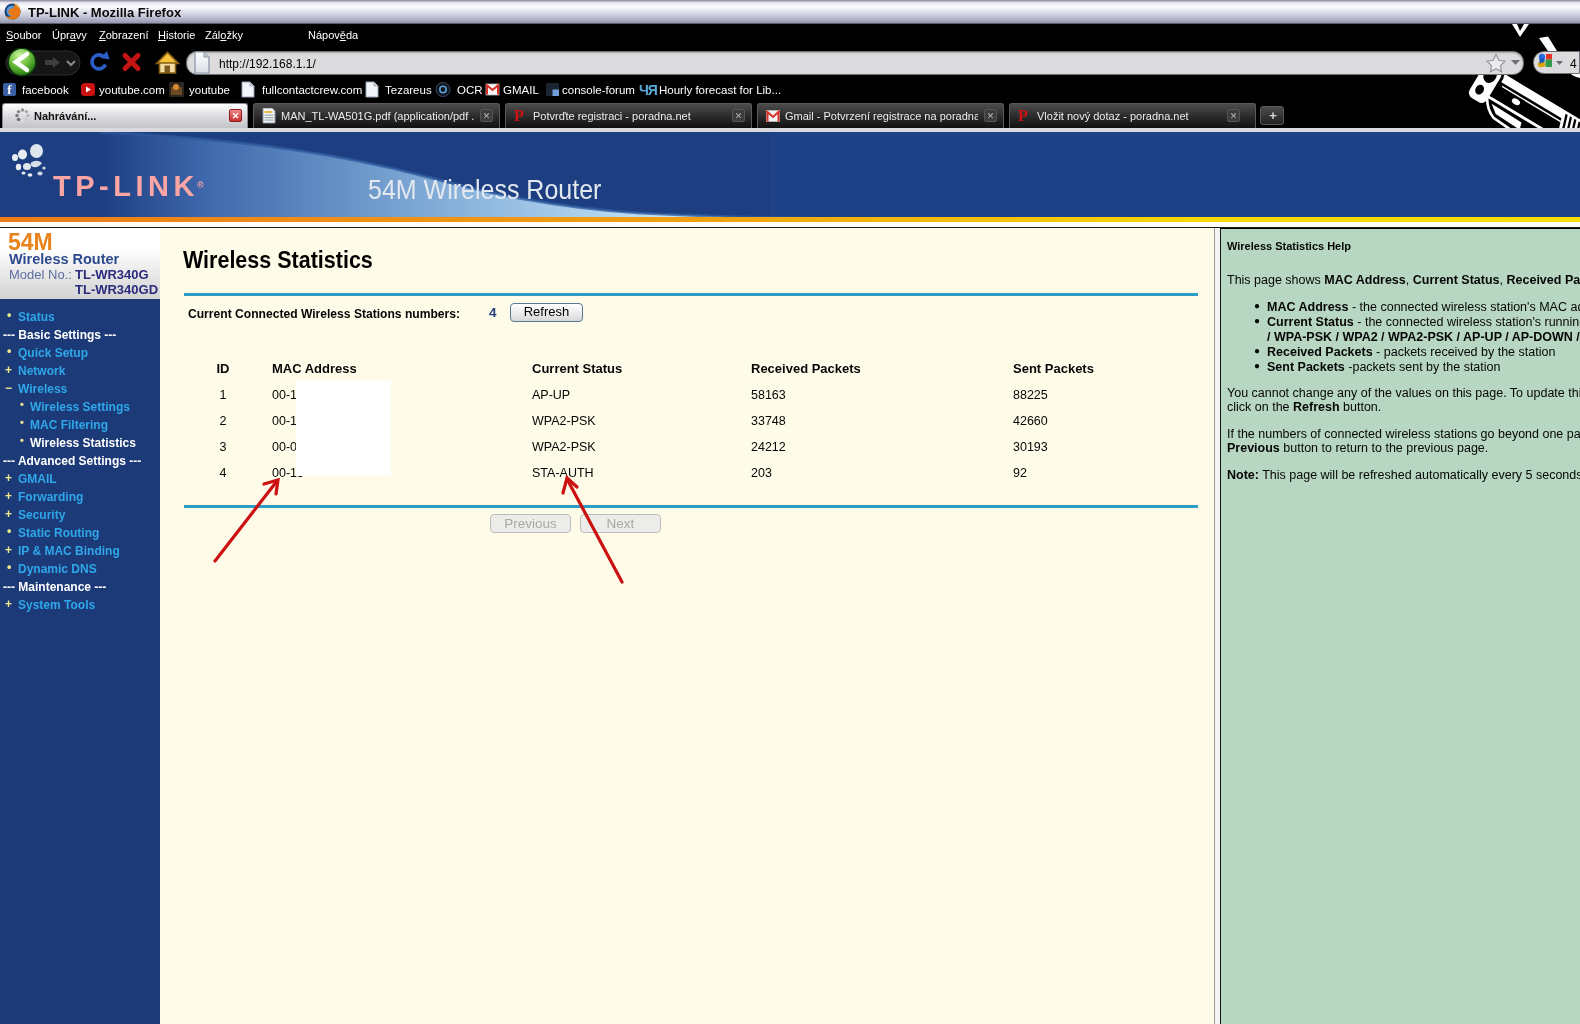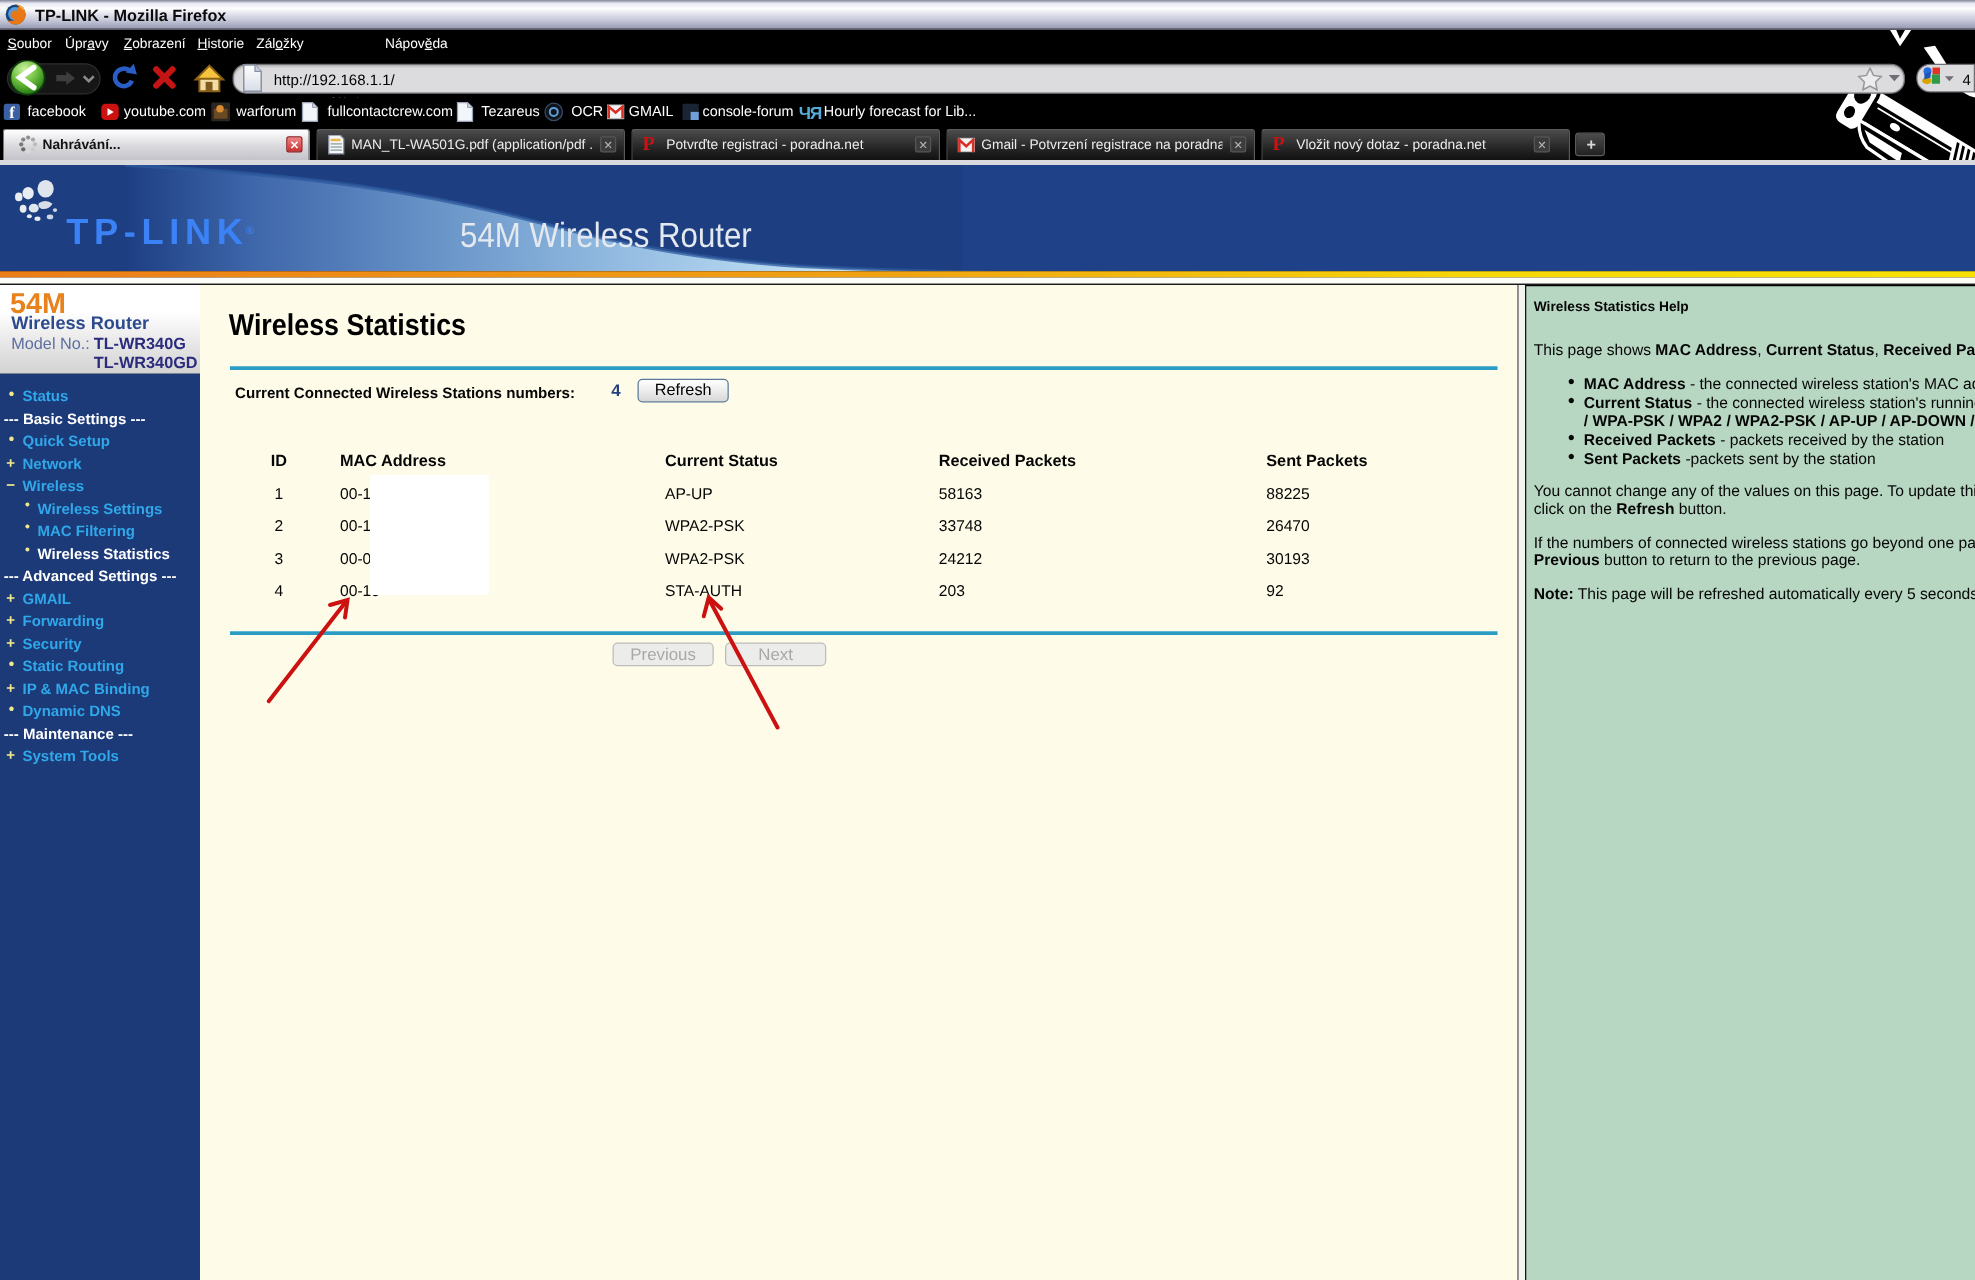--- a/index.html
+++ b/index.html
@@ -37,21 +37,21 @@
   .tab { position:absolute; top:103px; height:25px; border-radius:3px 3px 0 0; z-index:6; }
   .tabdark { background:linear-gradient(#4c4c4c, #262626 60%, #111); border:1px solid #5a5a5a; border-bottom:none; }
   .tablight { background:linear-gradient(#ffffff, #d9d9dd 55%, #c3c3c9); border:1px solid #8a8a90; border-bottom:none; }
   .tabtext { position:absolute; top:6px; font-size:11px; white-space:nowrap; overflow:hidden; }
   .tclose { position:absolute; top:5px; width:13px; height:13px; border-radius:2px; font-size:9px;
     text-align:center; line-height:13px; }
   .tclosedark { background:#3c3c3c; color:#b5b5b5; border:1px solid #565656; }
 
   
   #tpheader { left:0; top:132px; width:1580px; height:85px; background:#1d3f81; overflow:hidden; }
-  #tptext { left:53px; top:170px; font-size:29px; font-weight:bold; color:#3b82f6; letter-spacing:4.5px; }
+  #tptext { left:53px; top:170px; font-size:29px; font-weight:bold; color:#fca5a5; letter-spacing:4.5px; }
   #tptext sup { font-size:9px; position:relative; top:3px; left:-2px; }
   #bannertext { left:368px; top:172.5px; font-size:25px; color:#e4e8ef; transform:scaleY(1.12); transform-origin:left top; }
   #stripe { left:0; top:217px; width:1580px; height:5px; background:linear-gradient(90deg,#ed7d17,#f0a212 45%,#f6d708 75%,#f8e005); }
   #whiteline { left:0; top:222px; width:1580px; height:4.5px; background:#fdfdf8; }
   #blackline { left:0; top:226.5px; width:1580px; height:1.5px; background:#1a1a1a; }
 
   
   #sidetop { left:0; top:228px; width:160px; height:71px; background:linear-gradient(#ffffff 30%, #ebebeb 60%, #d2d2d2 100%); }
   #s54m { left:8px; top:229px; font-size:23px; font-weight:bold; color:#e8821c; }
   #swr { left:9px; top:251px; font-size:14.5px; font-weight:bold; color:#2c4a8c; }
@@ -235,21 +235,21 @@
       <rect x="486" y="6" width="13" height="11" fill="#f4f4f4" stroke="#b8b8b8" stroke-width="0.8"></rect>
       <path d="M486 6.5 L492.5 12 L499 6.5 M487 16.5 L487 8 M498 16.5 L498 8" stroke="#d93025" stroke-width="2" fill="none"></path>
 
       <rect x="546" y="5" width="13" height="13" rx="1" fill="#1a2433"></rect>
       <rect x="552.5" y="11.5" width="6.5" height="6.5" fill="#6f9fd8"></rect>
 
       <text x="639" y="17" font-size="14" font-weight="bold" fill="#58aad8" font-family="Liberation Sans" letter-spacing="-1">ЧЯ</text>
     </svg>
     <div class="bm" style="left:22px;">facebook</div>
     <div class="bm" style="left:99px;">youtube.com</div>
-    <div class="bm" style="left:189px;">warforum</div>
+    <div class="bm" style="left:189px;">youtube</div>
     <div class="bm" style="left:262px;">fullcontactcrew.com</div>
     <div class="bm" style="left:385px;">Tezareus</div>
     <div class="bm" style="left:457px;">OCR</div>
     <div class="bm" style="left:503px;">GMAIL</div>
     <div class="bm" style="left:562px;">console-forum</div>
     <div class="bm" style="left:659px;">Hourly forecast for Lib...</div>
   </div>
 
   <div id="tabs">
     <div class="tab tablight" style="left:2px;width:246px;">
@@ -436,21 +436,21 @@
     <div class="td" style="left:210px;top:388px;width:26px;text-align:center;">1</div>
     <div class="td" style="left:272px;top:388px;">00-13</div>
     <div class="td" style="left:532px;top:388px;">AP-UP</div>
     <div class="td" style="left:751px;top:388px;">58163</div>
     <div class="td" style="left:1013px;top:388px;">88225</div>
 
     <div class="td" style="left:210px;top:414px;width:26px;text-align:center;">2</div>
     <div class="td" style="left:272px;top:414px;">00-13</div>
     <div class="td" style="left:532px;top:414px;">WPA2-PSK</div>
     <div class="td" style="left:751px;top:414px;">33748</div>
-    <div class="td" style="left:1013px;top:414px;">26470</div>
+    <div class="td" style="left:1013px;top:414px;">42660</div>
 
     <div class="td" style="left:210px;top:440px;width:26px;text-align:center;">3</div>
     <div class="td" style="left:272px;top:440px;">00-0C</div>
     <div class="td" style="left:532px;top:440px;">WPA2-PSK</div>
     <div class="td" style="left:751px;top:440px;">24212</div>
     <div class="td" style="left:1013px;top:440px;">30193</div>
 
     <div class="td" style="left:210px;top:466px;width:26px;text-align:center;">4</div>
     <div class="td" style="left:272px;top:466px;">00-13</div>
     <div class="td" style="left:532px;top:466px;">STA-AUTH</div>

